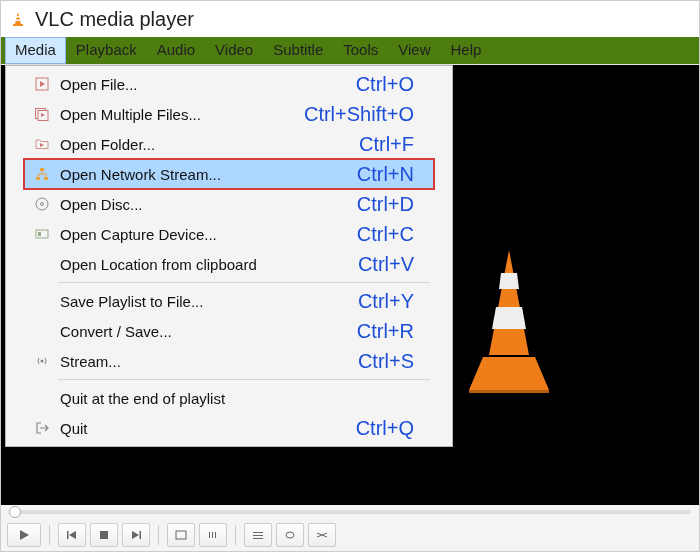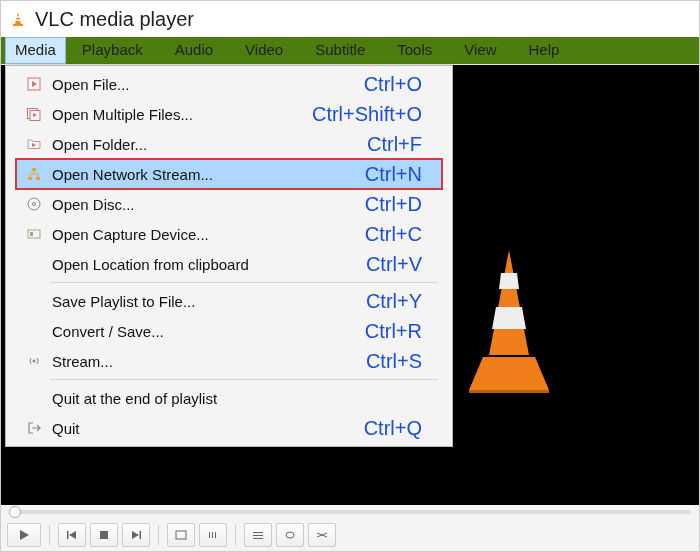--- a/index.html
+++ b/index.html
@@ -30,21 +30,21 @@
     color: #222;
   }
   .menubar {
     display: flex;
     height: 28px;
     background: #4d7c0f;
     border-bottom: 1px solid #e8e8e8;
     padding: 0 4px;
   }
   .menubar .menu-item {
-    padding: 4px 16px;
+    padding: 4px 10px;
     font-size: 15px;
     color: #222;
     cursor: default;
   }
   .menubar .menu-item.open {
     background: #cde8ff;
     border: 1px solid #8fb8e8;
     padding: 3px 9px;
   }
   .content {
@@ -57,21 +57,21 @@
   }
   .dropdown {
     position: absolute;
     top: 64px;
     left: 4px;
     width: 448px;
     background: #f4f4f4;
     border: 1px solid #b8b8b8;
     box-shadow: 2px 2px 6px rgba(0,0,0,.25);
     z-index: 10;
-    padding: 3px 10px;
+    padding: 3px 18px;
   }
   .dropdown .row {
     display: flex;
     align-items: center;
     height: 30px;
     padding: 0 8px 0 6px;
     position: relative;
   }
   .dropdown .row .icon-cell {
     width: 24px;

